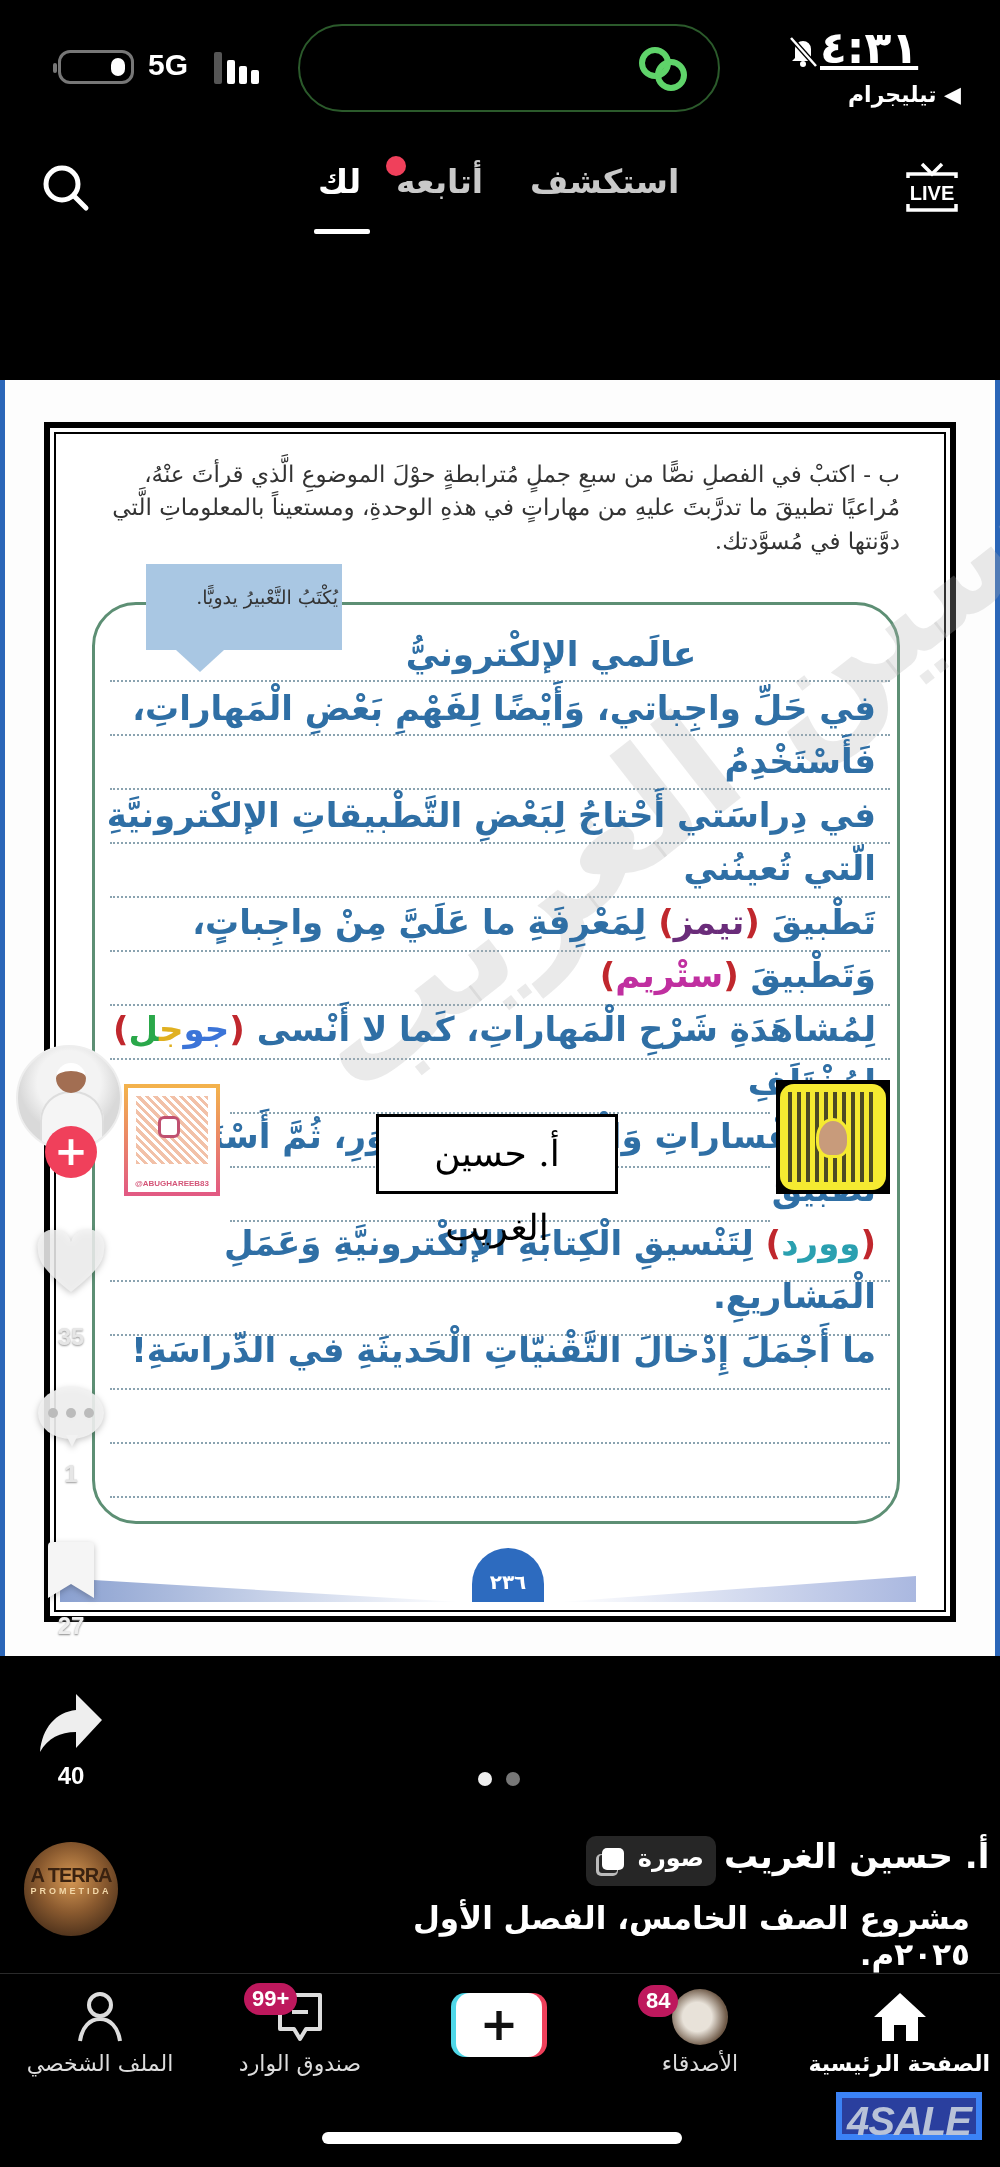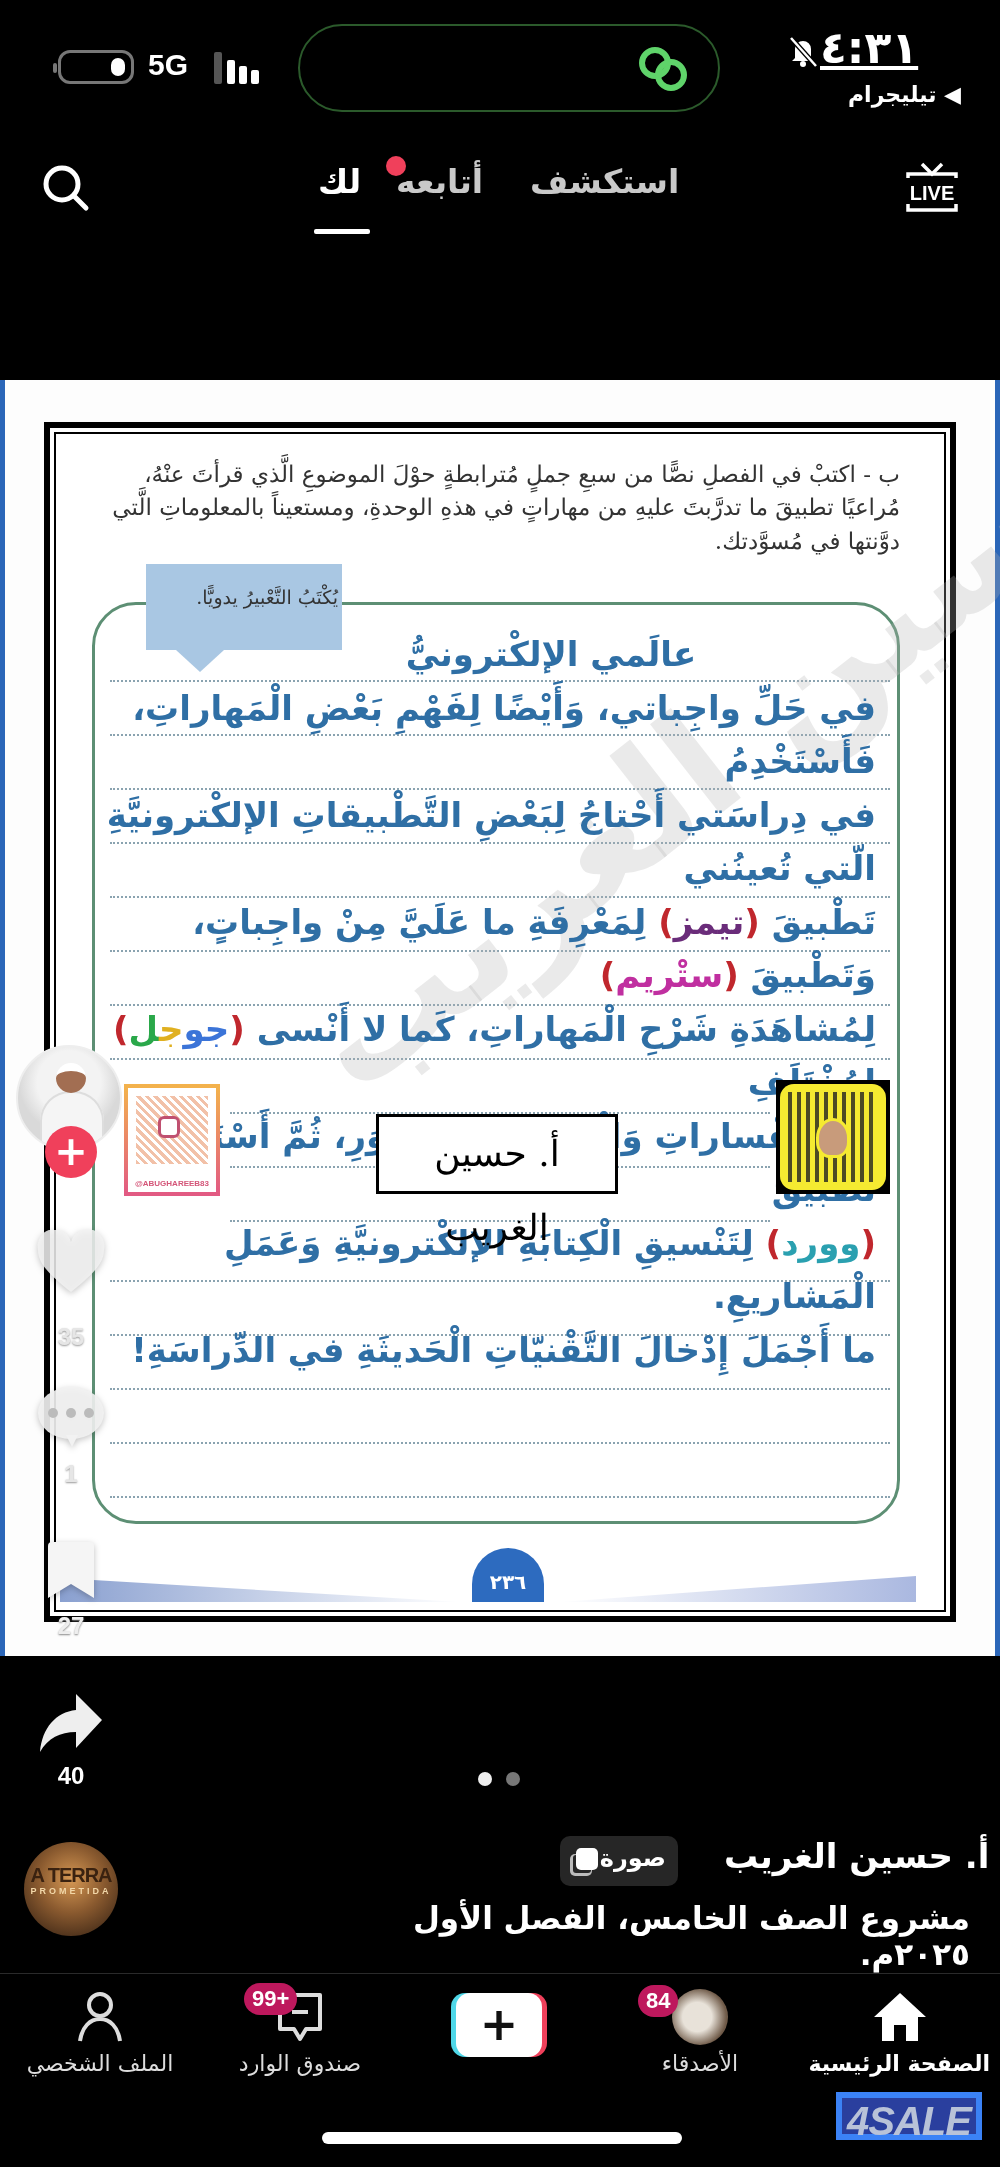--- a/index.html
+++ b/index.html
@@ -77,21 +77,21 @@
   .save-count { left: 36px; top: 1612px; color: #eee; text-shadow: 0 1px 2px #888; }
   .share { left: 36px; top: 1690px; width: 70px; height: 66px; }
   .share-count { left: 36px; top: 1762px; color: #fff; }
 
   
   .dot1 { left: 478px; top: 1772px; width: 14px; height: 14px; border-radius: 50%; background: #eee; }
   .dot2 { left: 506px; top: 1772px; width: 14px; height: 14px; border-radius: 50%; background: #777; }
 
   
   .author { left: 724px; top: 1836px; font: bold 34px "DejaVu Sans", sans-serif; color:#fff; direction: rtl; }
-  .photo-badge { left: 560px; top: 1836px; width: 118px; height: 50px; background: #262626; border-radius: 10px; direction: rtl; }
+  .photo-badge { left: 586px; top: 1836px; width: 130px; height: 50px; background: #262626; border-radius: 10px; direction: rtl; }
   .photo-badge .lbl { position:absolute; right:12px; top:8px; font: bold 24px "DejaVu Sans", sans-serif; color:#fff; }
   .photo-badge .ico { position:absolute; left:16px; top:12px; width:22px; height:22px; border-radius:5px; background:#fff; box-shadow: -5px 5px 0 -2px #262626, -6px 6px 0 0 #bbb; }
   .caption { left: 360px; top: 1900px; width: 610px; direction: rtl; text-align: right; font: bold 31px "DejaVu Sans", sans-serif; color: #fff; }
   .music-disc { left: 24px; top: 1842px; width: 94px; height: 94px; border-radius: 50%; background: radial-gradient(circle at 50% 40%, #d69854 0%, #8a5a2f 45%, #2a1a10 100%); overflow: hidden; }
   .music-disc .t1 { position:absolute; left:0; top:22px; width:94px; text-align:center; font: bold 20px "Liberation Sans", sans-serif; color:#3a2210; letter-spacing:-1px; }
   .music-disc .t2 { position:absolute; left:0; top:44px; width:94px; text-align:center; font: bold 9px "Liberation Sans", sans-serif; color:#f2d7a8; letter-spacing:3px; }
 
   
   .nav-sep { left: 0; top: 1973px; width: 1000px; height: 1px; background: #2a2a2a; }
   .nav-item { top: 1985px; text-align: center; }

